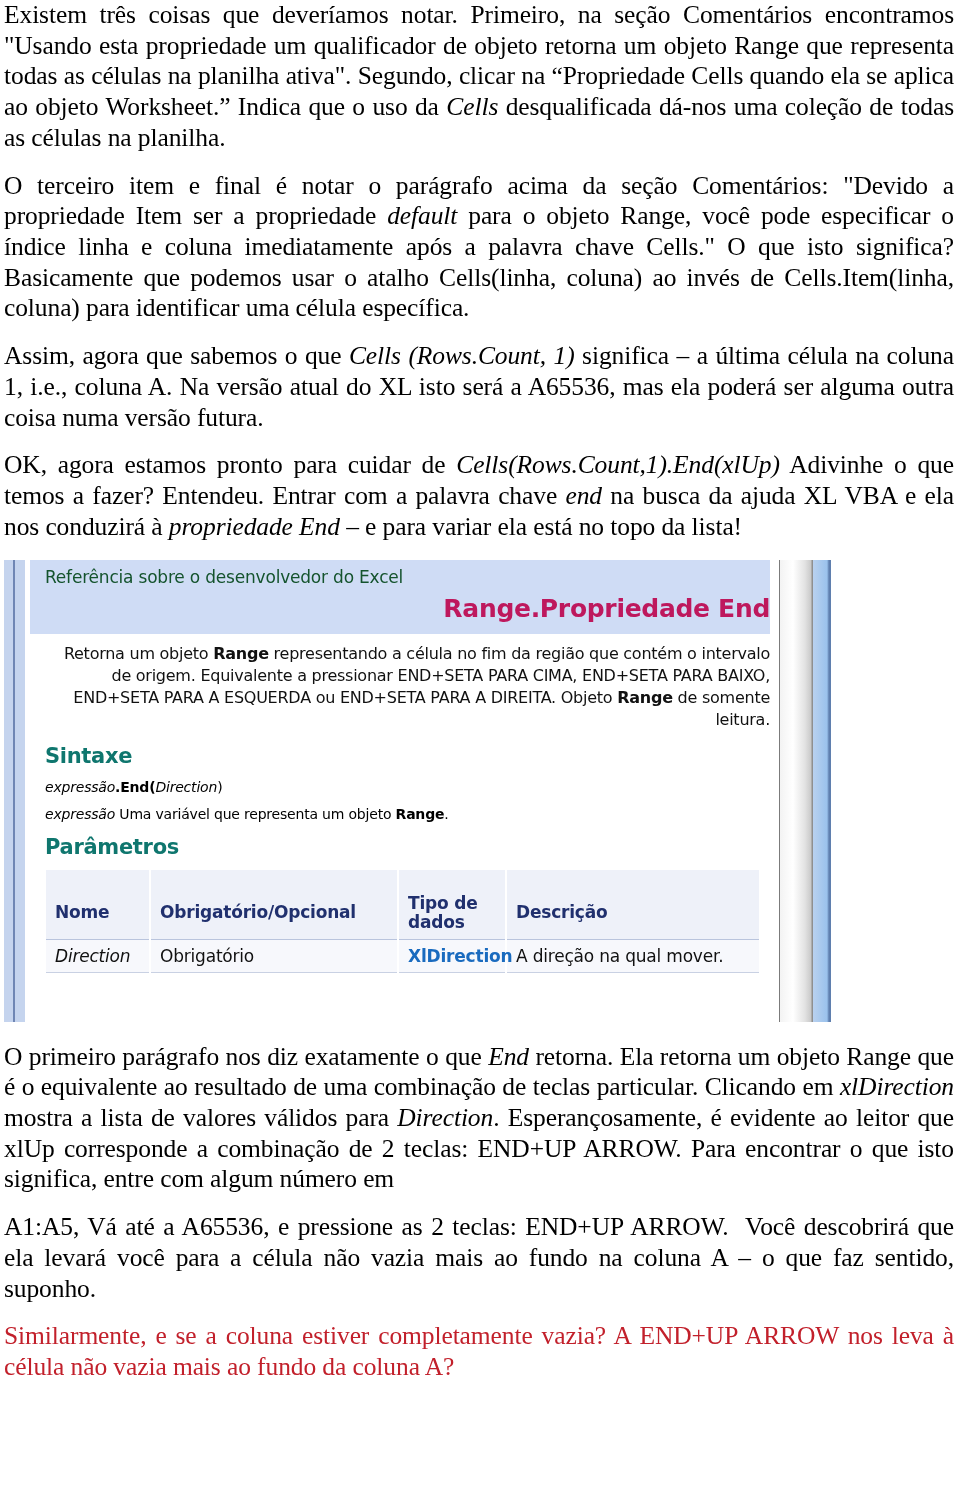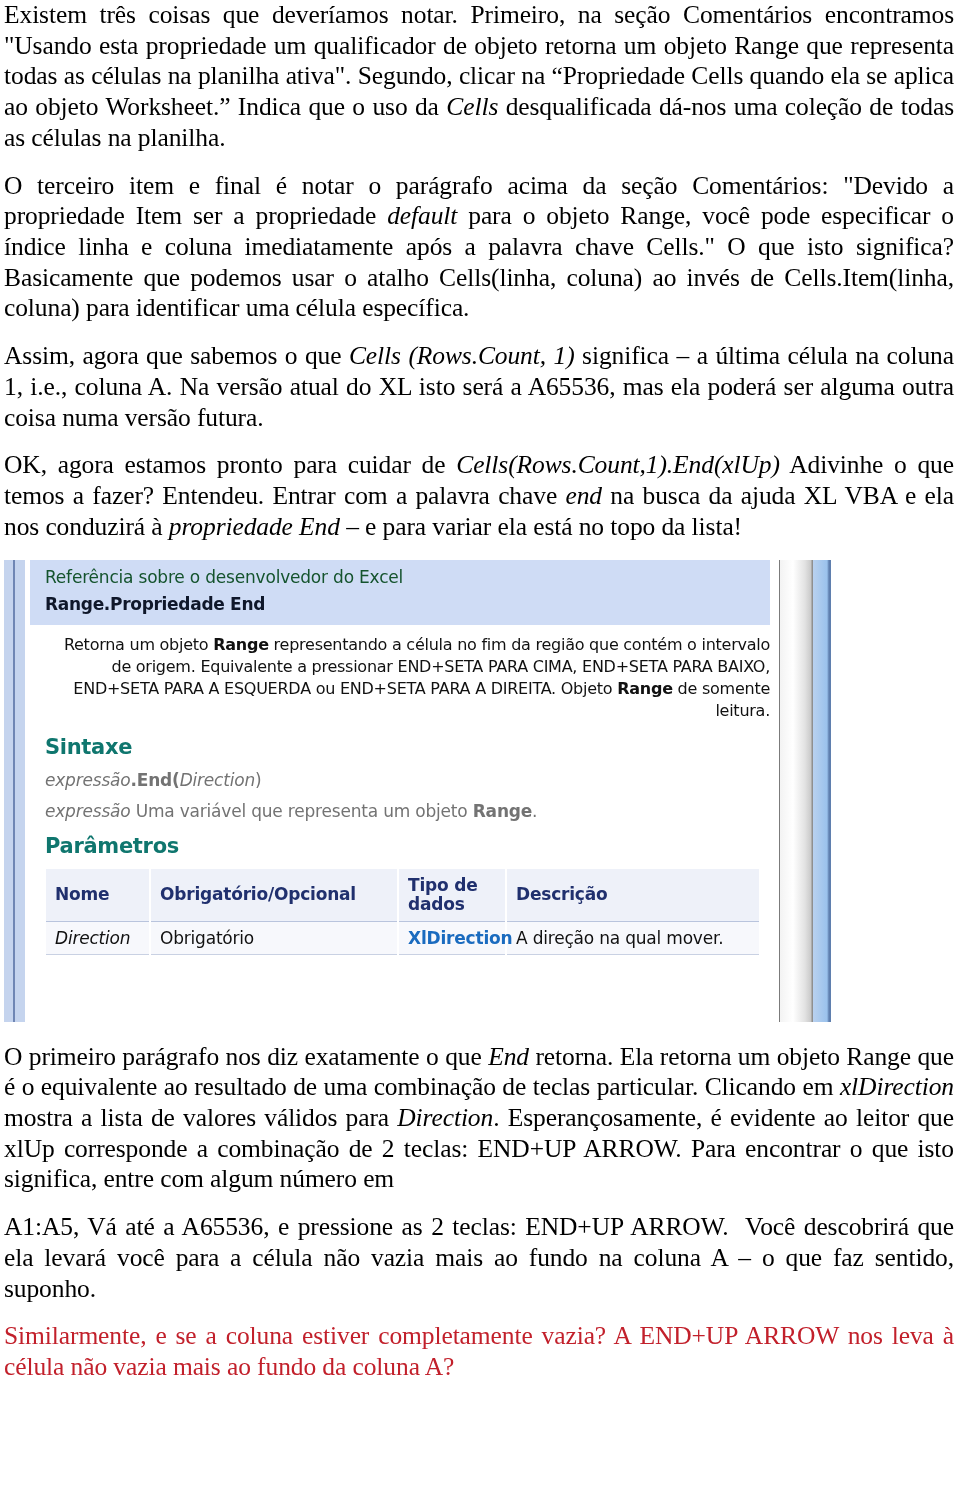--- a/index.html
+++ b/index.html
@@ -92,66 +92,67 @@
   }
   .shot-crumb {
     background: #cfdcf5;
     color: #14532d;
     font-size: 17px;
     padding: 7px 0 6px 15px;
     letter-spacing: -0.2px;
   }
   .shot-title {
     background: #cfdcf5;
-    color: #0f172a;
-    font-size: 17px;
+    color: #be185d;
+    font-size: 25px;
     font-weight: bold;
     padding: 1px 0 11px 15px;
     letter-spacing: -0.3px;
+    text-align: right;
   }
   .shot-desc {
     font-size: 16px;
     line-height: 1.38;
     color: #111111;
     padding: 9px 0 0 15px;
     letter-spacing: -0.25px;
     text-align: right;
   }
   .shot-desc b { font-weight: bold; }
   .shot-h2 {
     color: #0f766e;
     font-size: 21px;
     font-weight: bold;
     padding: 13px 0 0 15px;
     letter-spacing: -0.3px;
   }
   .shot-line {
-    font-size: 17px;
-    color: #737373;
+    font-size: 14px;
+    color: #000000;
     padding: 11px 0 0 15px;
     letter-spacing: -0.2px;
   }
   .shot-line i { font-style: italic; }
   .shot-line b { font-weight: bold; }
 
   
   .ptable {
     margin: 11px 0 0 16px;
     border-collapse: collapse;
     font-size: 17px;
     width: 714px;
     table-layout: fixed;
   }
   .ptable th {
     background: #eef1f9;
     color: #20306e;
     font-weight: bold;
     text-align: left;
     vertical-align: middle;
-    padding: 7px 8px 7px 9px;
+    padding: 24px 8px 7px 9px;
     border-bottom: 1px solid #b9c4dd;
     border-right: 2px solid #ffffff;
     letter-spacing: -0.2px;
     line-height: 1.12;
   }
   .ptable td {
     background: #f7f8fc;
     color: #111111;
     padding: 6px 8px 6px 9px;
     border-bottom: 1px solid #c9d1e3;

